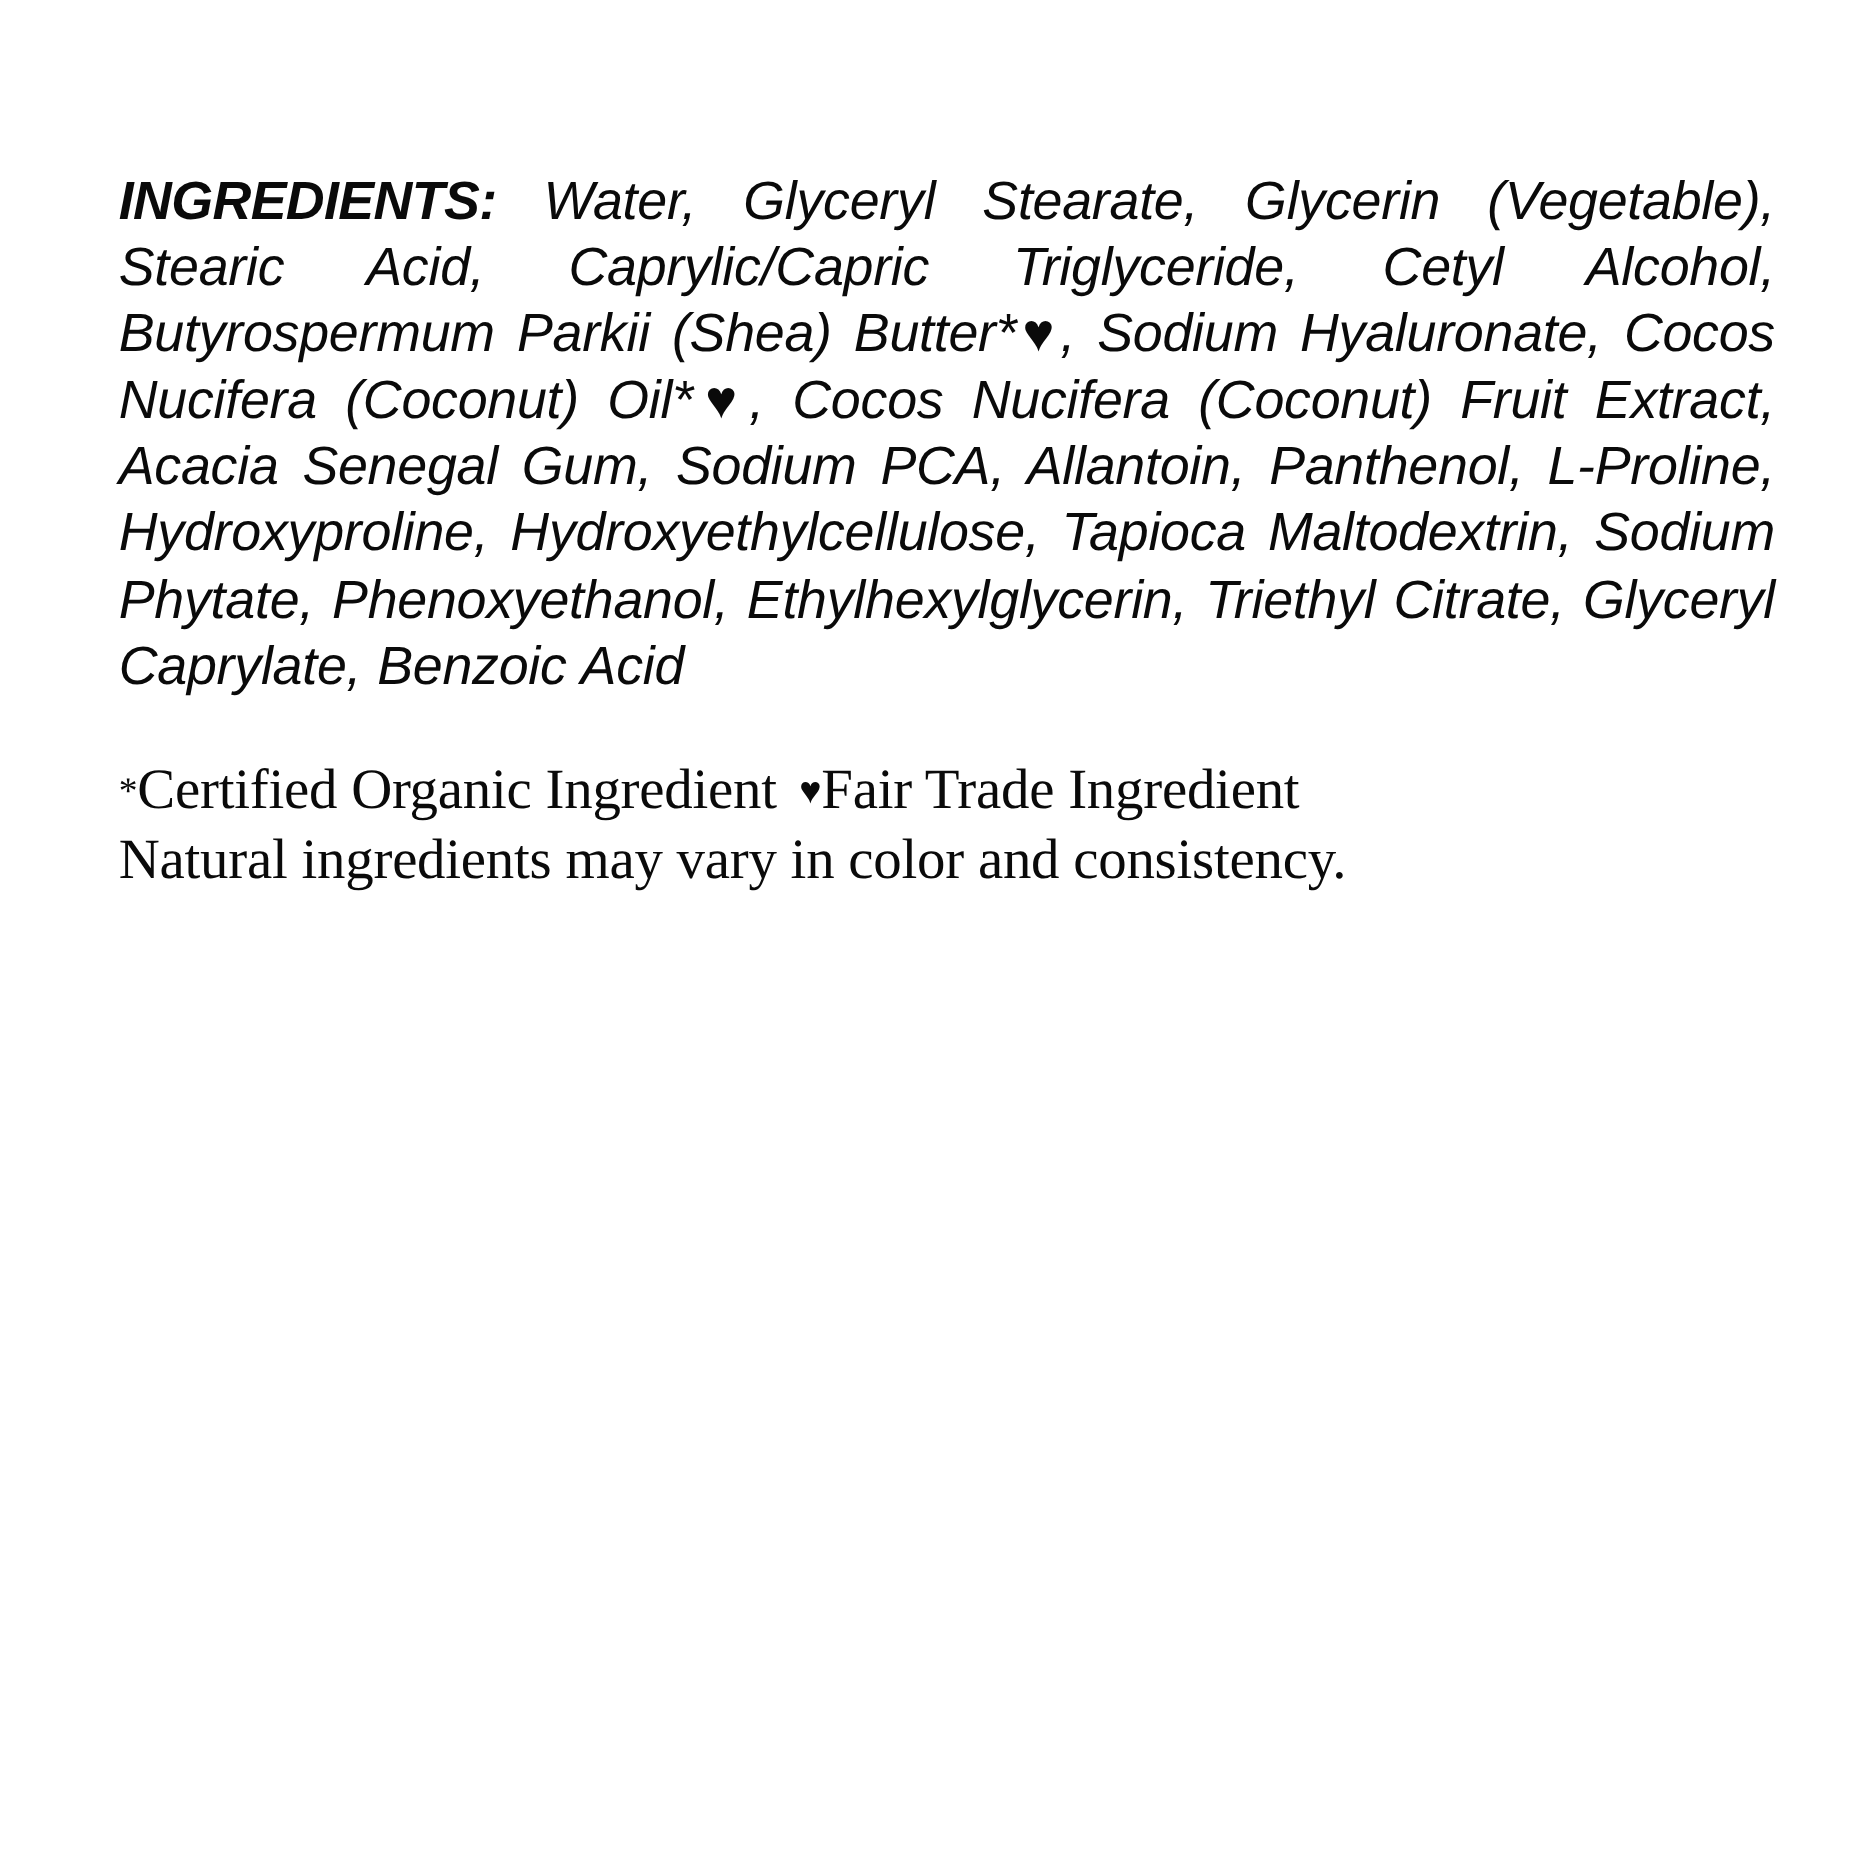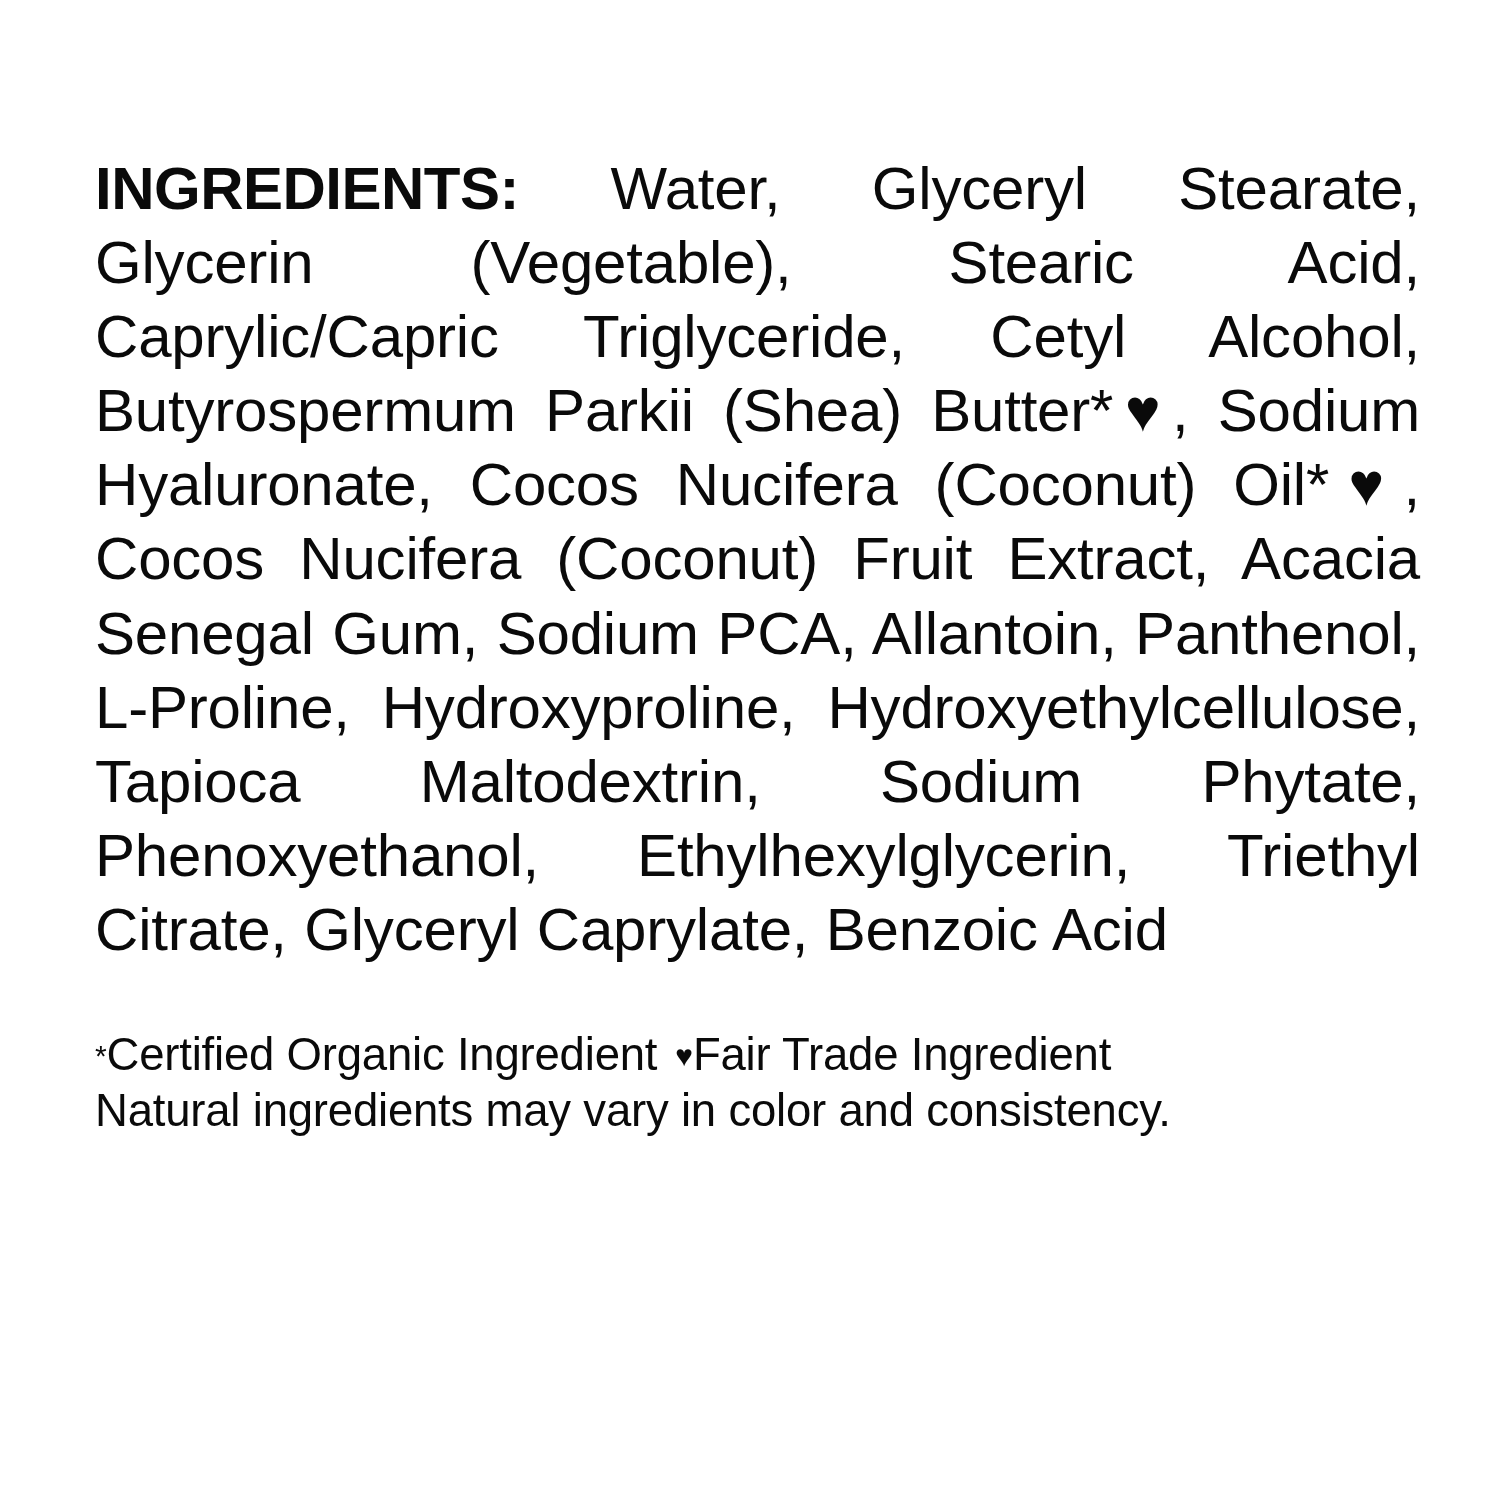--- a/index.html
+++ b/index.html
@@ -14,40 +14,42 @@
     color: #0a0a0a;
     -webkit-font-smoothing: antialiased;
   }
   .label-panel {
     position: absolute;
     left: 95px;
     top: 92px;
     width: 1325px;
   }
   .ingredients-block {
-    font-size: 60px;
+    font-size: 43px;
     line-height: 1.235;
     text-align: justify;
     text-justify: inter-word;
     letter-spacing: -0.2px;
     word-spacing: 1px;
+    font-style: italic;
   }
   .ingredients-block .heading {
     font-weight: bold;
     letter-spacing: -0.5px;
   }
   .ingredients-block .body-text {
     font-weight: 400;
   }
   .notes {
     margin-top: 18px;
     font-size: 45.5px;
     line-height: 1.235;
     text-align: left;
     letter-spacing: -0.2px;
+    font-family: Liberation Serif, serif;
   }
   .notes .note-line {
     display: block;
     white-space: nowrap;
   }
   .notes .note-line .sym {
     font-size: 0.66em;
     vertical-align: 0.12em;
   }
   .gap-wide { display: inline-block; width: 18px; }

